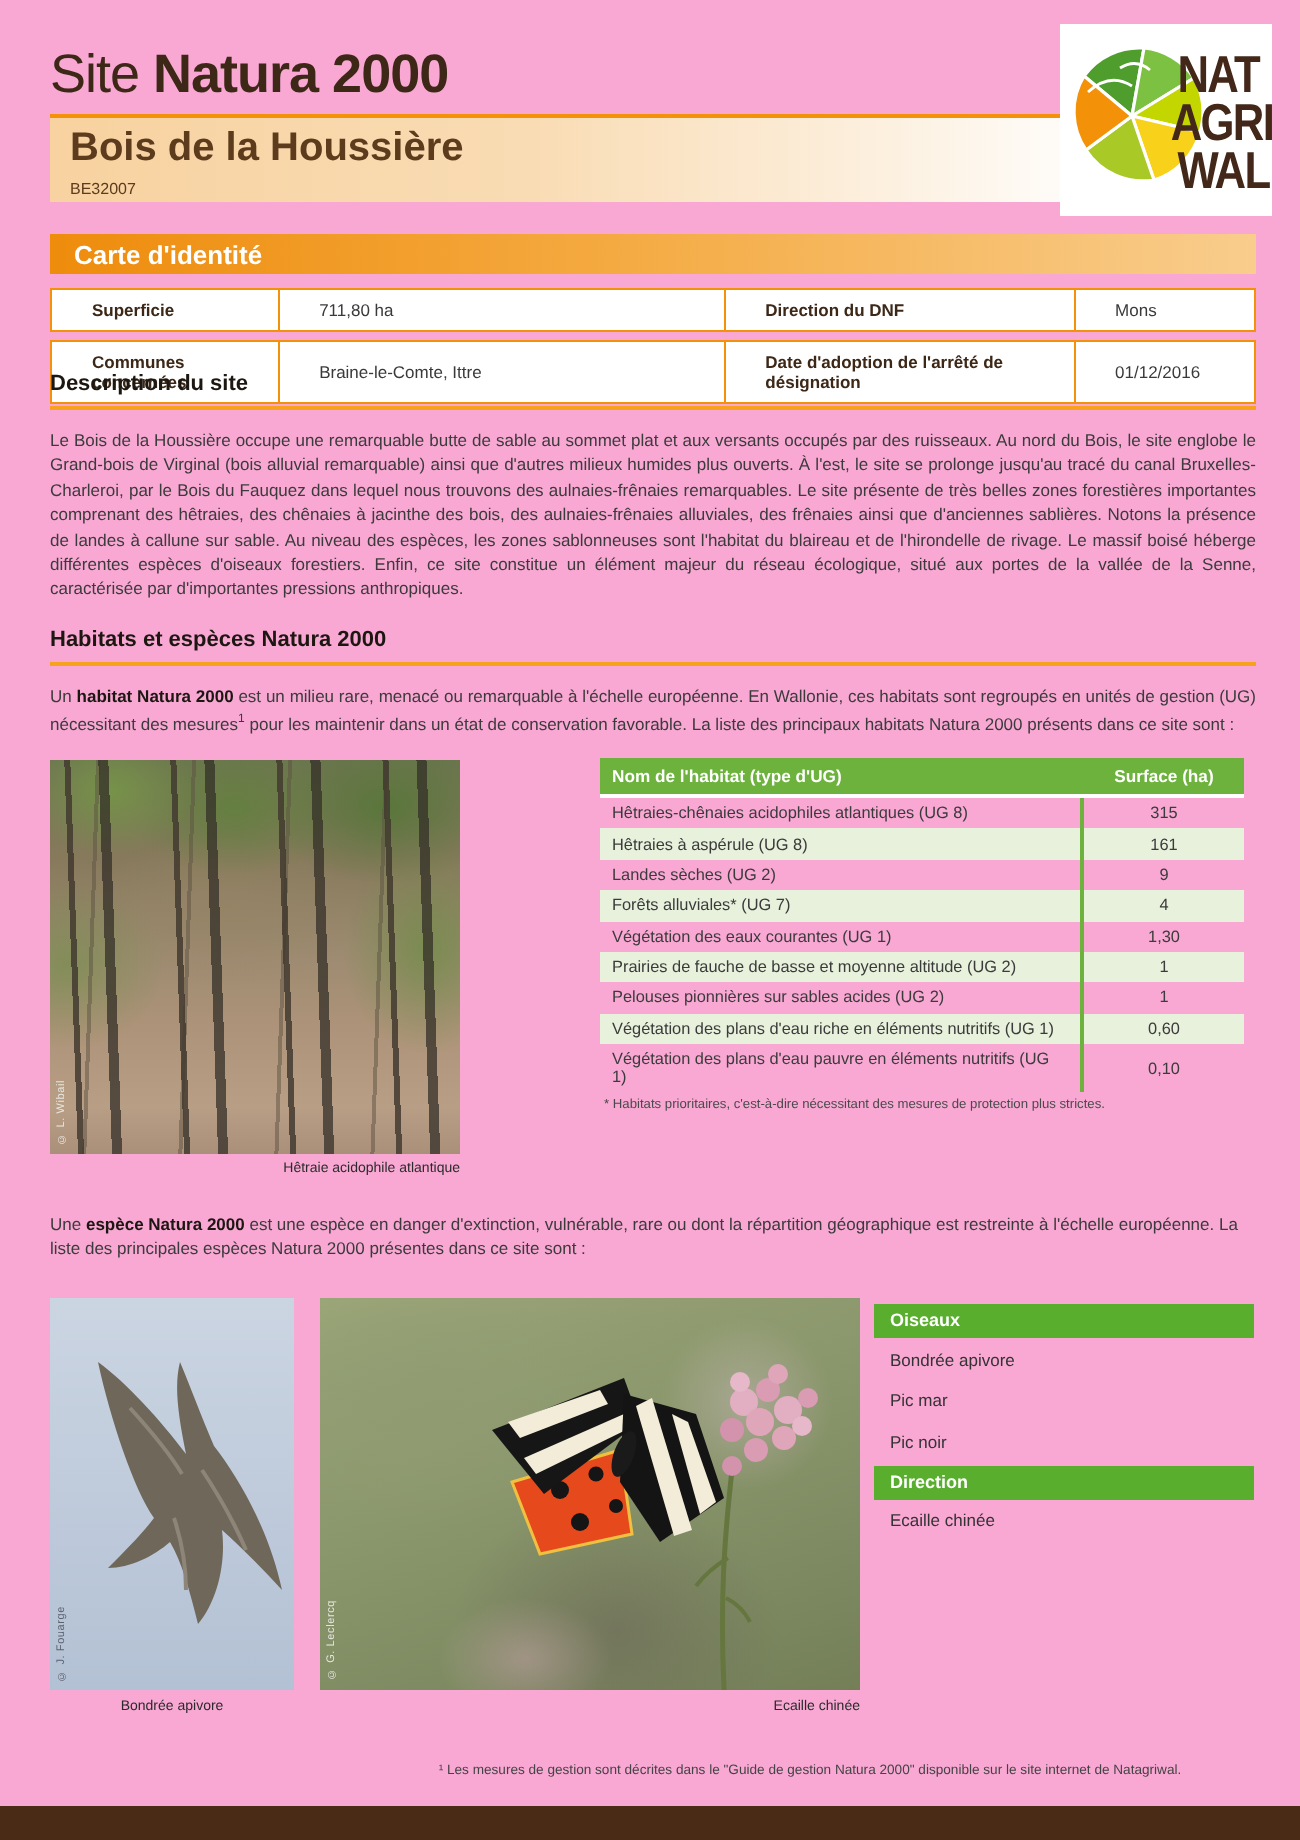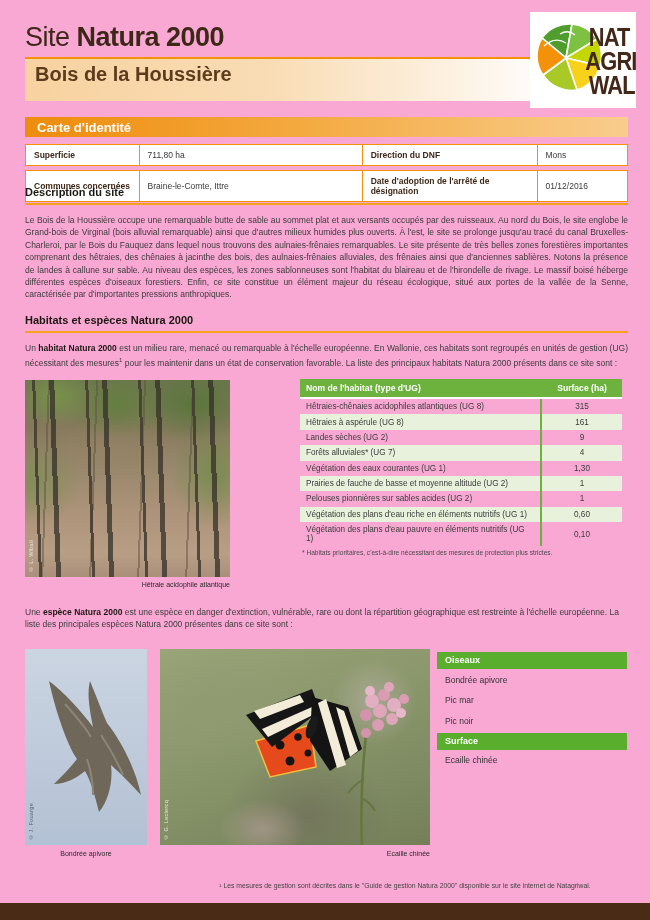--- a/index.html
+++ b/index.html
@@ -16,21 +16,21 @@
   .site-name{font-size:20px;font-weight:700;color:#5d3c1e;}
   .site-code{font-size:8px;color:#5d3c1e;margin-top:4px;}
   .logo{position:absolute;right:14px;top:12px;width:106px;height:96px;background:#fff;}
 
   
   .id-header{position:absolute;left:25px;top:117px;width:603px;height:20px;box-sizing:border-box;
         padding:3px 0 0 12px;font-size:13px;font-weight:700;color:#fff;
         background:linear-gradient(90deg,#ee8c0c 0%,#f4a93f 45%,#f9cd8d 100%);}
   .id-table{position:absolute;left:25px;top:140px;width:603px;border-collapse:separate;border-spacing:0 4px;font-size:8.5px;}
   .id-table td{border-top:1px solid #f39208;border-bottom:1px solid #f39208;border-right:1px solid #f39208;
-        padding:5px 8px;background:#fff;}
+        padding:5px 20px;background:#fff;}
   .id-table td:first-child{border-left:1px solid #f39208;}
   .id-table td.lbl{font-weight:700;color:#3d2817;}
   .id-table col.c1{width:19%;} .id-table col.c2{width:37%;} .id-table col.c3{width:29%;} .id-table col.c4{width:15%;}
 
   
   .section-h{position:absolute;left:25px;width:603px;font-size:11px;font-weight:700;color:#1d1711;
         padding-bottom:5px;border-bottom:2px solid #f6a21c;}
   .para{position:absolute;left:25px;width:603px;font-size:8.5px;line-height:12.4px;color:#3b3b3b;}
   .just{text-align:justify;}
   .bold-in{font-weight:700;color:#1d1711;}
@@ -91,20 +91,21 @@
 <body>
 
 <div class="page">
 
   <div class="title">
     <span class="t1">Site</span><span class="t2">Natura 2000</span>
   </div>
 
   <div class="subtitle-bar">
     <div class="site-name">Bois de la Houssière</div>
+    <div class="site-code">BE32007</div>
   </div>
 
   <div class="logo">
     <svg width="106" height="96" viewBox="0 0 106 96">
       <g stroke="#ffffff" stroke-width="1.6">
         <path d="M36,46 L12,26 A34,34 0 0 1 42,12 Z" fill="#4f9e2d"></path>
         <path d="M36,46 L42,12 A34,34 0 0 1 67,27 Z" fill="#7cc142"></path>
         <path d="M36,46 L67,27 A34,34 0 0 1 70,54 Z" fill="#c3d600"></path>
         <path d="M36,46 L70,54 A34,34 0 0 1 47,78 Z" fill="#f8d21a"></path>
         <path d="M36,46 L47,78 A34,34 0 0 1 13,63 Z" fill="#a8c926"></path>
@@ -251,21 +252,21 @@
       </g>
     </svg>
     <div class="credit light">© G. Leclercq</div>
   </div>
 
   <div class="species-sidebar">
       <div class="sp-head">Oiseaux</div>
       <div class="sp-item">Bondrée apivore</div>
       <div class="sp-item">Pic mar</div>
       <div class="sp-item">Pic noir</div>
-      <div class="sp-head">Surface</div>
+      <div class="sp-head">Direction</div>
       <div class="sp-item">Ecaille chinée</div>
     </div>
 
   <div class="caption" style="left:25px;top:850px;width:122px;text-align:center;">Bondrée apivore</div>
   <div class="caption" style="left:160px;top:850px;width:270px;text-align:right;">Ecaille chinée</div>
 
   <div class="foot-note">¹ Les mesures de gestion sont décrites dans le "Guide de gestion Natura 2000" disponible sur le site internet de Natagriwal.</div>
   <div class="bottom-bar"></div>
 
 </div>

